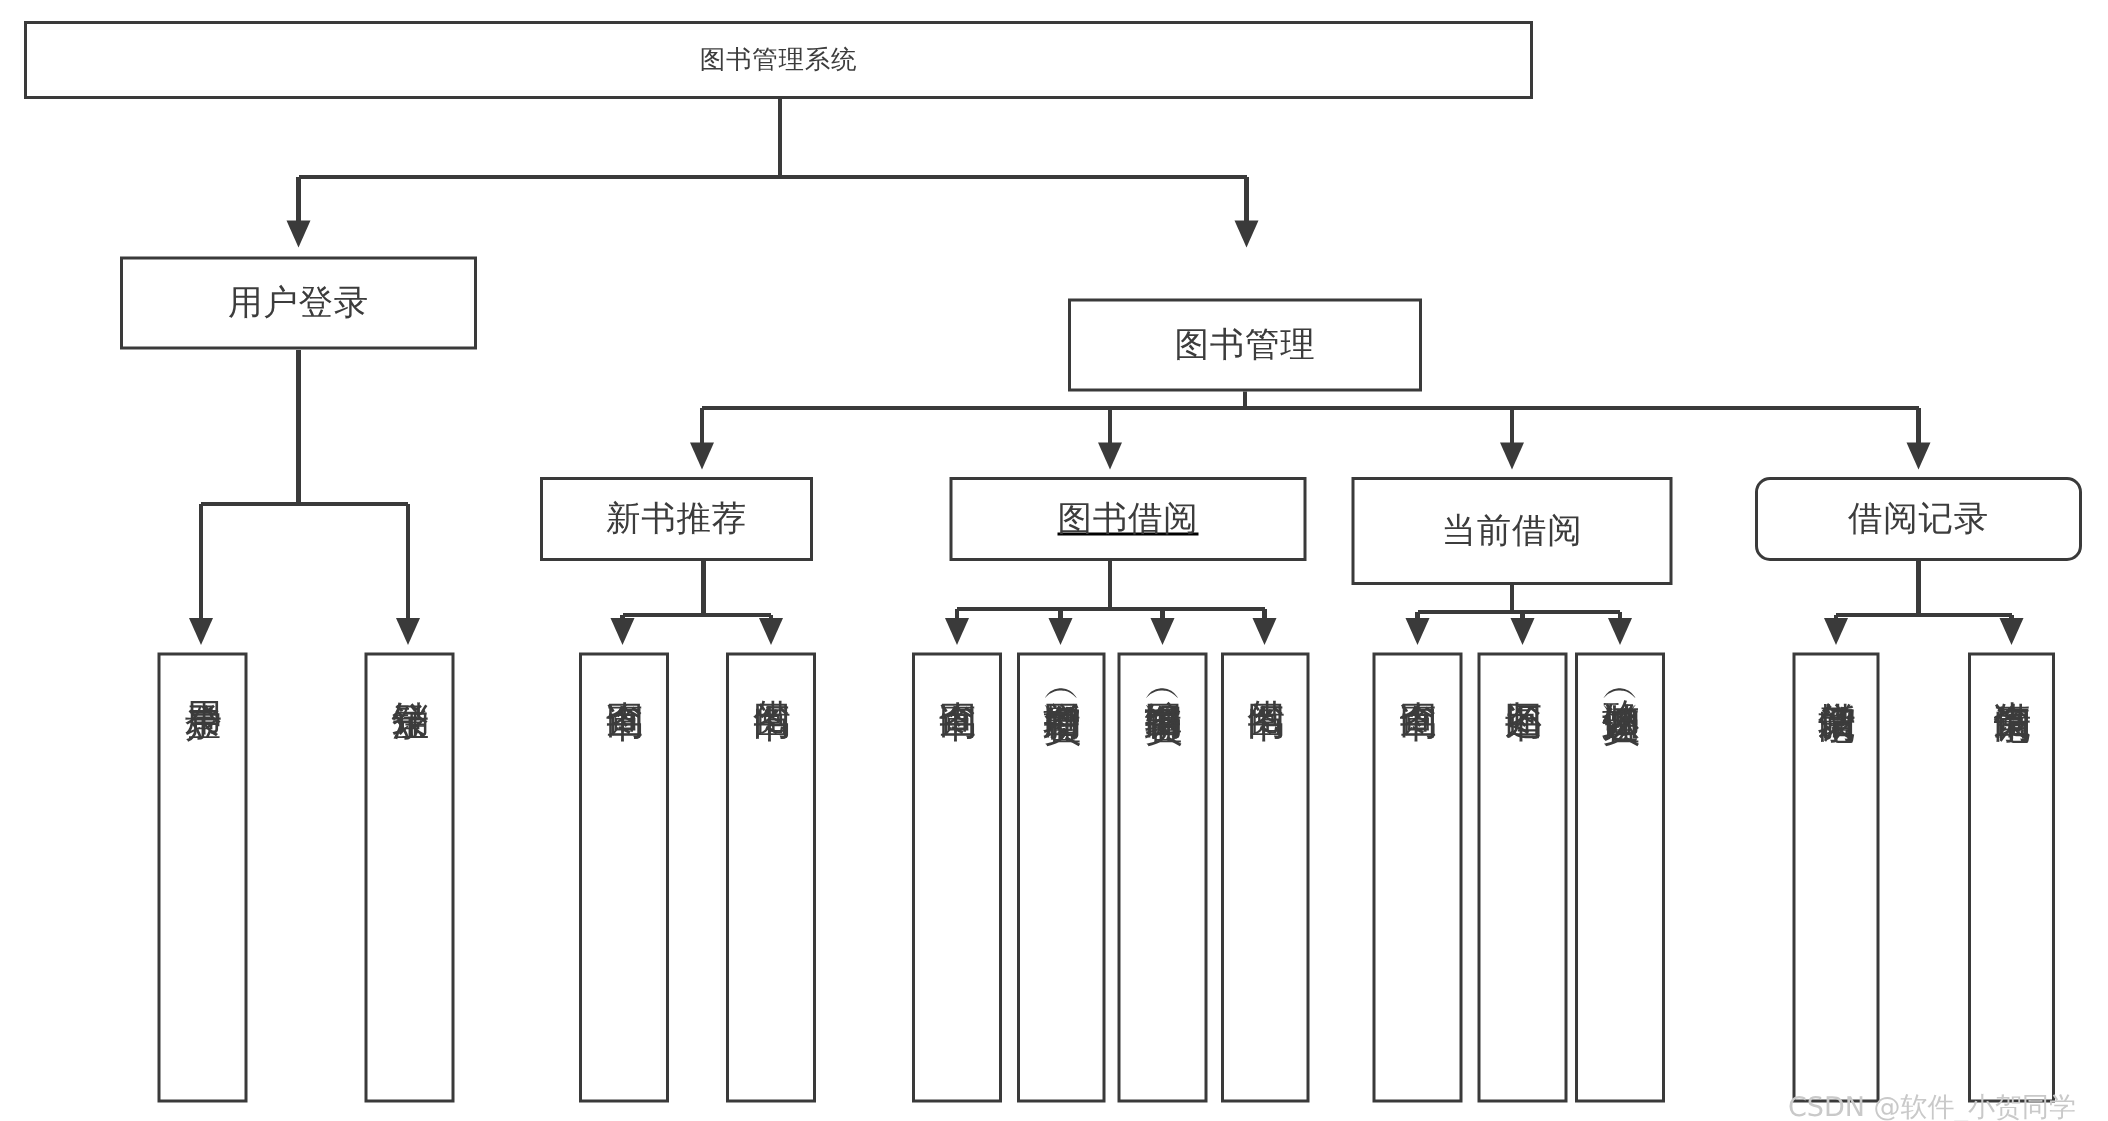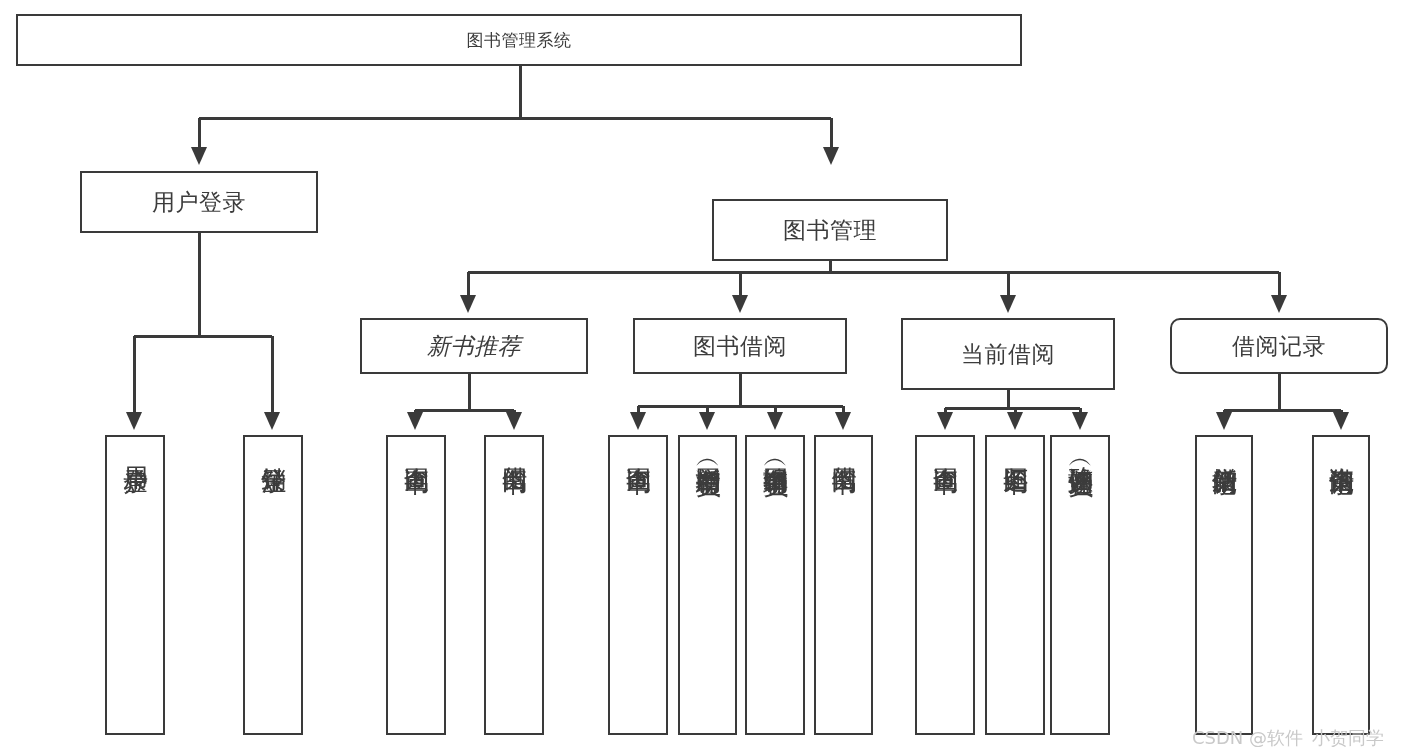--- a/index.html
+++ b/index.html
@@ -133,24 +133,24 @@
   <div id="nodes-layer">
       <div class="node-box horizontal root" style="left: 16px; top: 14px; width: 1006px; height: 52px; border-color: rgb(58, 58, 58);">
         <span class="node-label" style="color: rgb(60, 60, 60);">图书管理系统</span>
       </div>
       <div class="node-box horizontal" style="left: 80px; top: 171px; width: 238px; height: 62px; border-color: rgb(58, 58, 58);">
         <span class="node-label" style="color: rgb(60, 60, 60);">用户登录</span>
       </div>
       <div class="node-box horizontal" style="left: 712px; top: 171px; width: 236px; height: 62px; border-color: rgb(58, 58, 58); margin-top: 28px;">
         <span class="node-label" style="color: rgb(60, 60, 60);">图书管理</span>
       </div>
-      <div class="node-box horizontal" style="left: 360px; top: 318px; width: 228px; height: 56px; border-color: rgb(58, 58, 58); font-style: italic;">
+      <div class="node-box horizontal" style="left: 360px; top: 318px; width: 182px; height: 56px; border-color: rgb(58, 58, 58);">
         <span class="node-label" style="color: rgb(60, 60, 60);">新书推荐</span>
       </div>
-      <div class="node-box horizontal" style="left: 633px; top: 318px; width: 214px; height: 56px; border-color: rgb(58, 58, 58);">
+      <div class="node-box horizontal" style="left: 633px; top: 318px; width: 238px; height: 56px; border-color: rgb(58, 58, 58); text-decoration: underline;">
         <span class="node-label" style="color: rgb(60, 60, 60);">图书借阅</span>
       </div>
       <div class="node-box horizontal" style="left: 901px; top: 318px; width: 214px; height: 72px; border-color: rgb(58, 58, 58);">
         <span class="node-label" style="color: rgb(60, 60, 60);">当前借阅</span>
       </div>
       <div class="node-box horizontal" style="left: 1170px; top: 318px; width: 218px; height: 56px; border-color: rgb(58, 58, 58); border-radius: 10px;">
         <span class="node-label" style="color: rgb(60, 60, 60);">借阅记录</span>
       </div>
       <div class="node-box vertical" style="left: 105px; top: 435px; width: 60px; height: 300px; border-color: rgb(58, 58, 58);">
         <span class="node-label" style="color: rgb(60, 60, 60);">用户登录</span>

